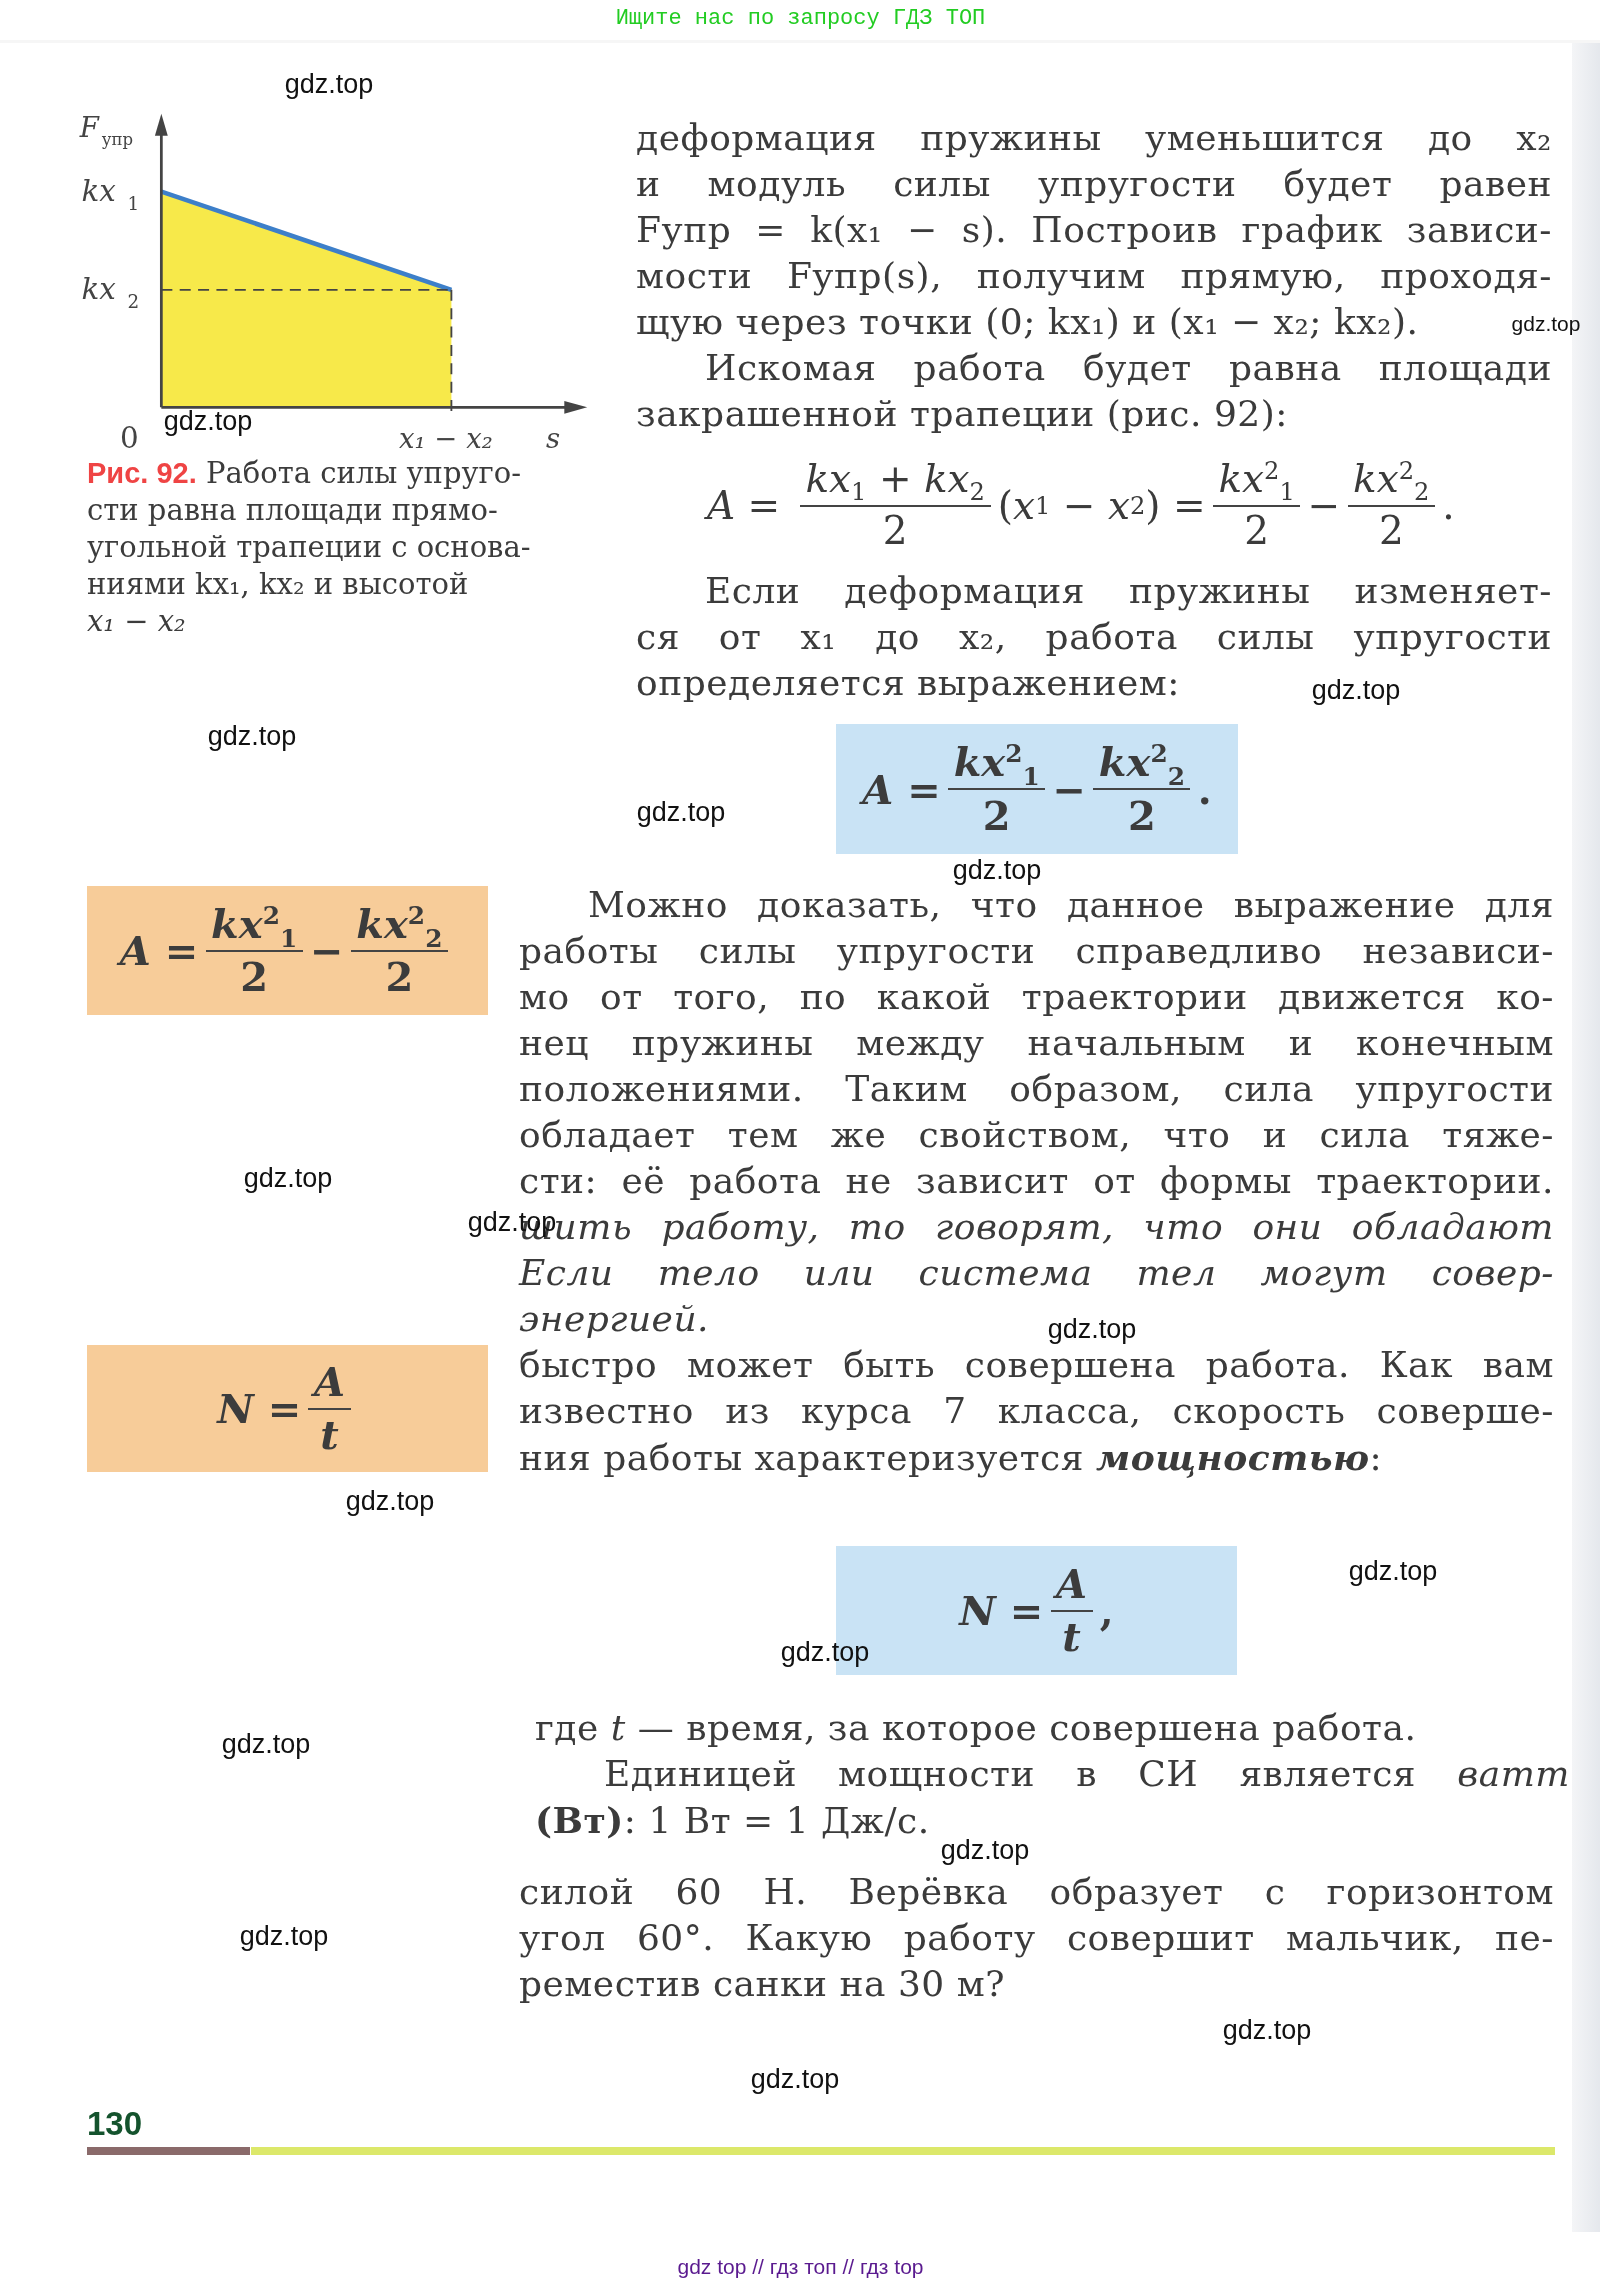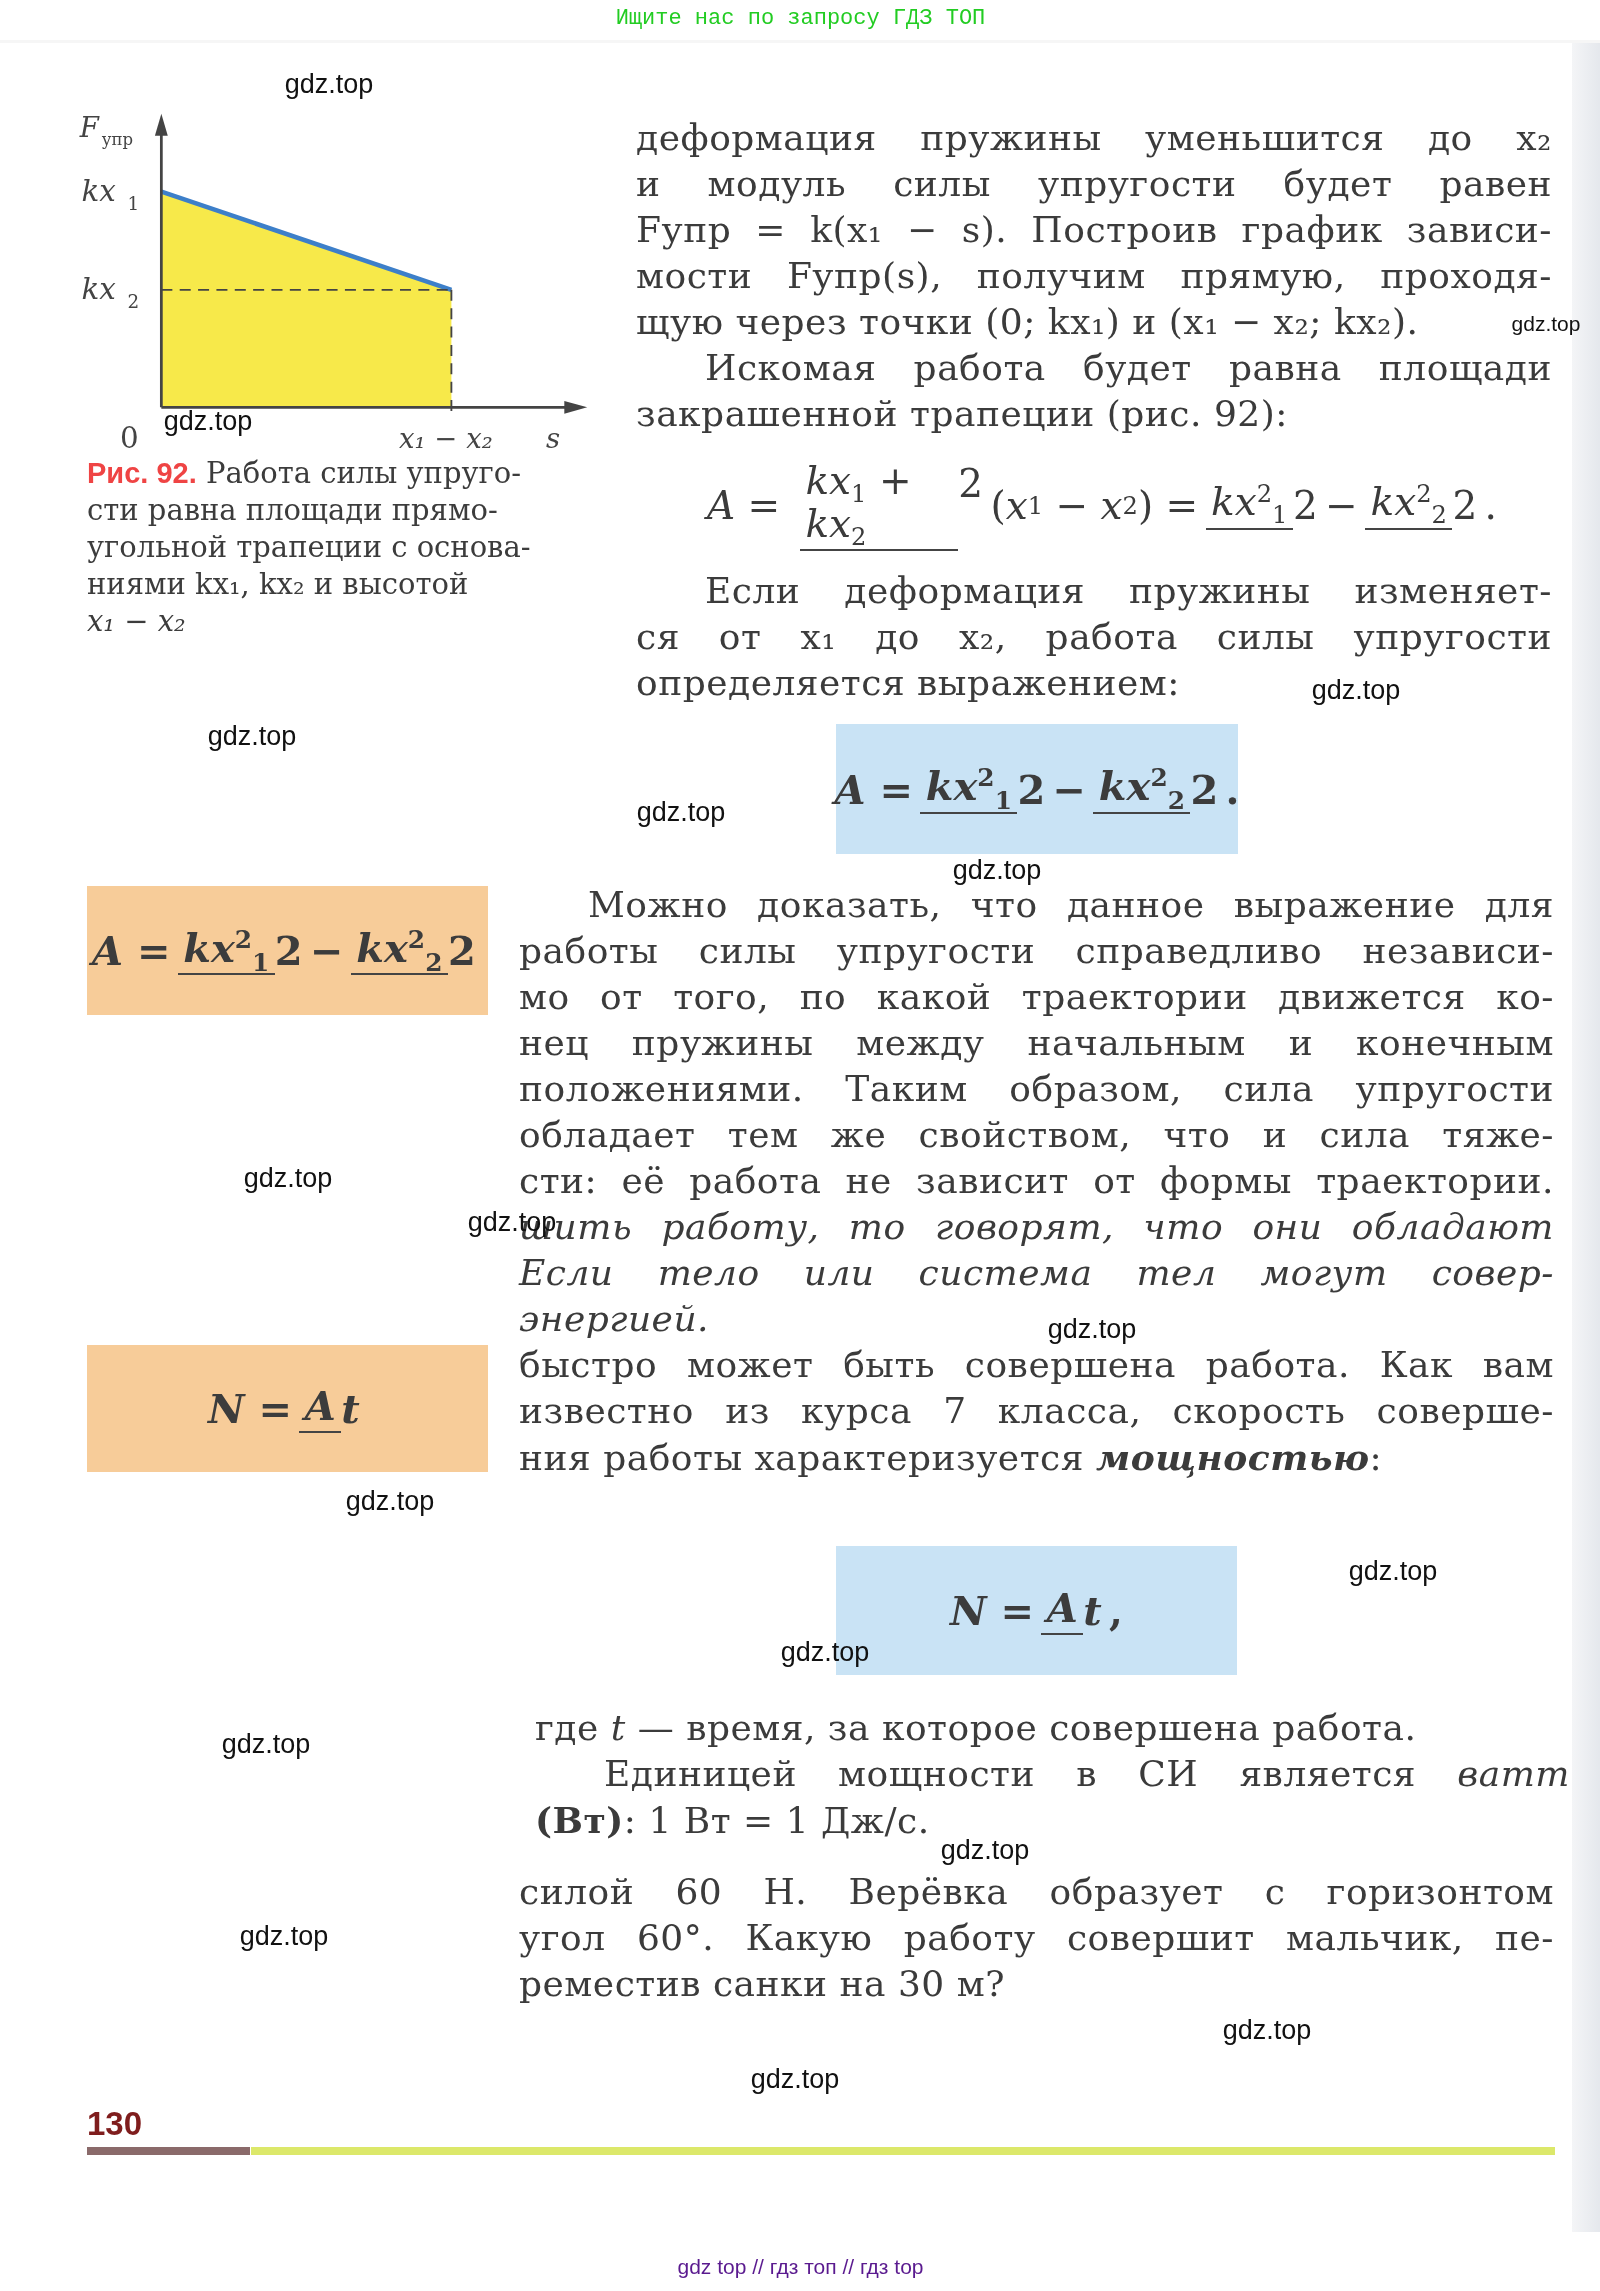--- a/index.html
+++ b/index.html
@@ -44,37 +44,37 @@
   .col p.last { text-align-last:left; }
   .col .ind { padding-left:69px; }
   i.m { font-style:italic; }
   sub { font-size:0.62em; vertical-align:-0.35em; line-height:0; }
   sup { font-size:0.62em; vertical-align:0.55em; line-height:0; }
 
   .formula-inline {
     position:absolute; left:707px; top:455px; width:790px; height:101px;
     font-size:39px; color:#3b3b3b;
   }
-  .frac { display:inline-flex; flex-direction:row; vertical-align:middle; margin:0 7.3px; }
+  .frac { display:inline-flex; flex-direction:column; align-items:center; vertical-align:middle; margin:0 7.3px; }
   .frac .num { padding:0 5.5px 3.7px; border-bottom:2.8px solid #444; line-height:1.1; }
   .frac .den { padding-top:3.7px; line-height:1.1; }
   .fx { display:flex; align-items:center; height:100%; }
 
   .box-blue {
     position:absolute; background:#c9e3f5; display:flex; align-items:center; justify-content:center;
     font-weight:bold; font-size:40px; color:#3c3c3c;
   }
   .box-orange {
     position:absolute; background:#f7cc99; display:flex; align-items:center; justify-content:center;
     font-weight:bold; font-size:40px; color:#3c3c3c;
   }
 
   .page-num {
     position:absolute; left:87px; top:2105px; font-family:"Liberation Sans", sans-serif;
-    font-weight:bold; font-size:33px; color:#7f1d1d;
+    font-weight:bold; font-size:33px; color:#14532d;
   }
   .footer-line-brown { position:absolute; left:87px; top:2147px; width:163px; height:8.3px; background:#8a6a6a; }
   .footer-line-green { position:absolute; left:251px; top:2147px; width:1304px; height:8.3px; background:#dce86a; }
   .bottom-links {
     position:absolute; left:0; width:1601px; top:2255px; text-align:center;
     font-family:"Liberation Sans", sans-serif; font-size:21px; color:#5a1a8f;
   }
 </style>
 </head>
 <body>

